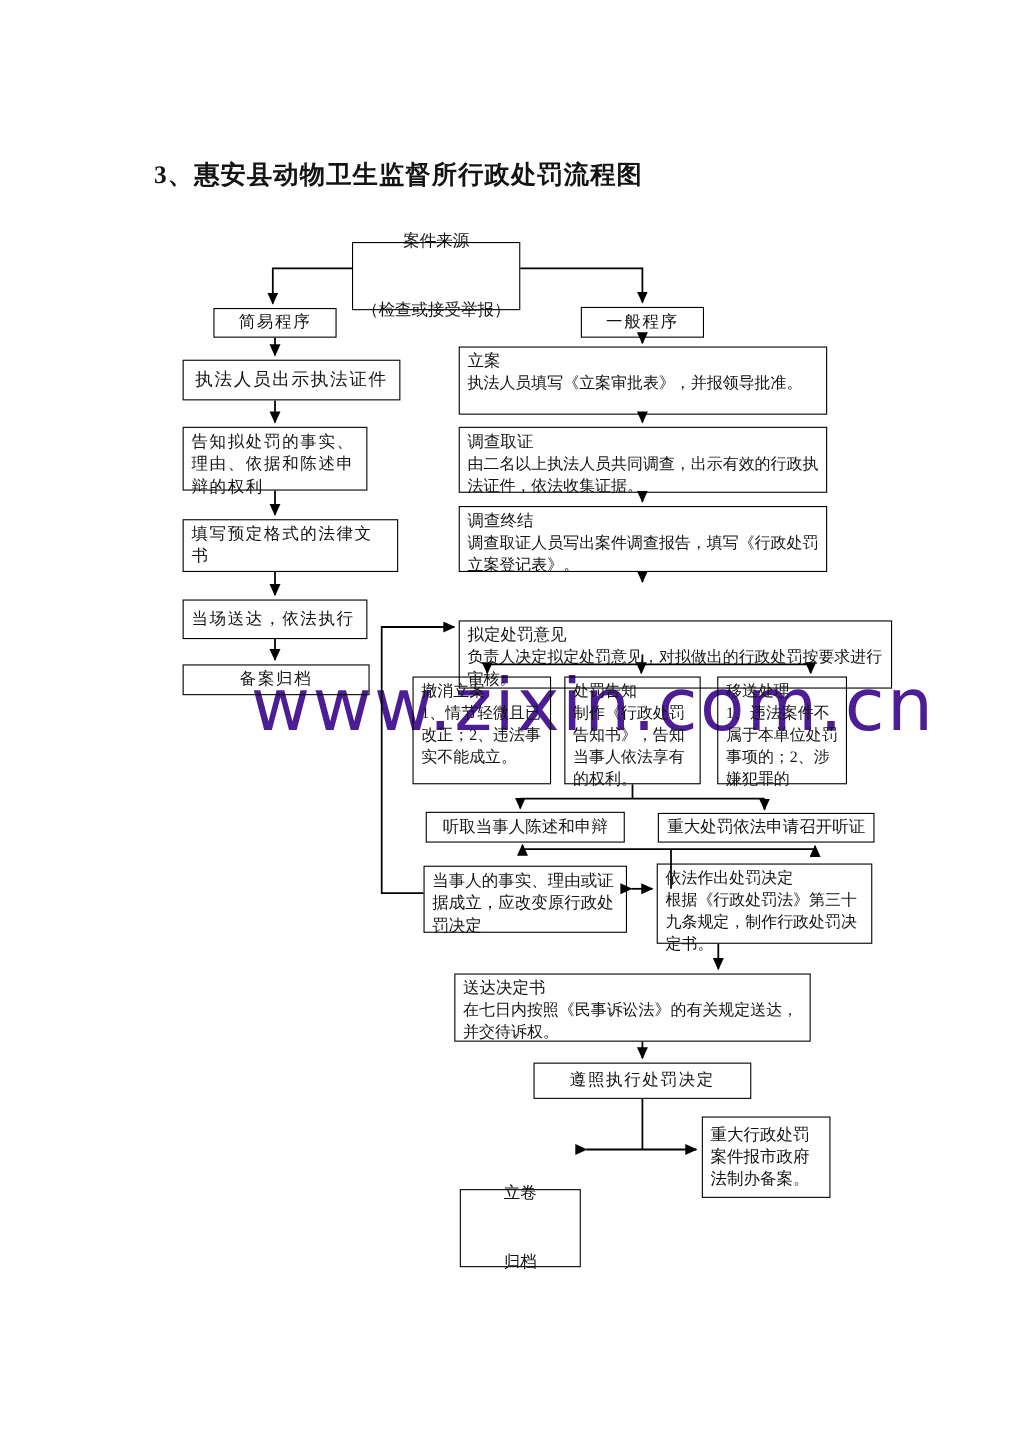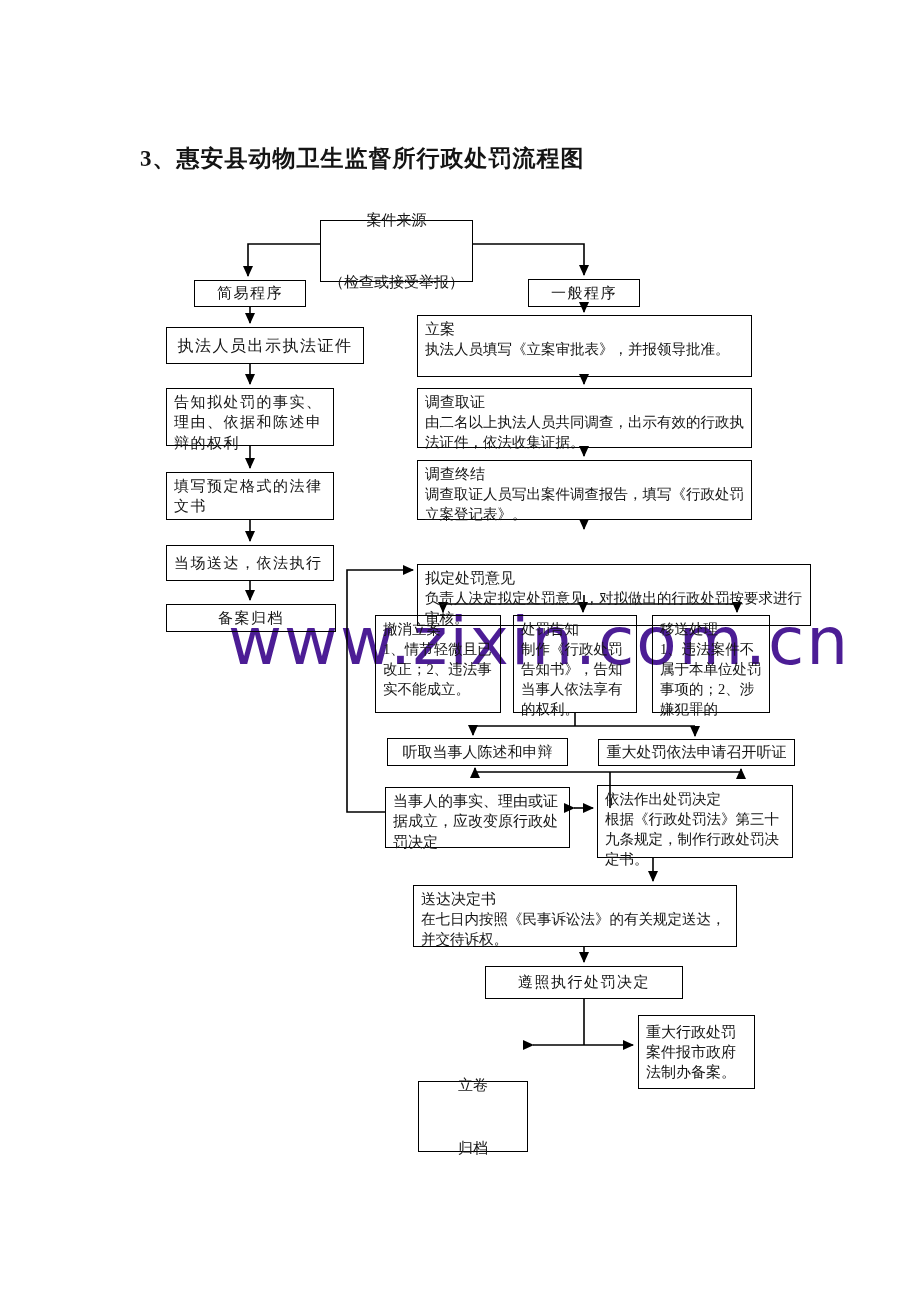--- a/index.html
+++ b/index.html
@@ -95,21 +95,21 @@
   </div>
 
   <div class="box center" style="left:166px;top:327px;width:198px;height:37px;font-size:16px;">
     <div class="sp">执法人员出示执法证件</div>
   </div>
 
   <div class="box pad sp" style="left:166px;top:388px;width:168px;height:58px;">
     <div>告知拟处罚的事实、理由、依据和陈述申辩的权利</div>
   </div>
 
-  <div class="box pad sp" style="left:166px;top:472px;width:168px;height:48px;">
+  <div class="box pad sp" style="left:166px;top:472px;width:196px;height:48px;">
     <div>填写预定格式的法律文书</div>
   </div>
 
   <div class="box pad sp" style="left:166px;top:545px;width:168px;height:36px;display:flex;align-items:center;">
     <div>当场送达，依法执行</div>
   </div>
 
   <div class="box center" style="left:166px;top:604px;width:170px;height:28px;">
     <div class="sp">备案归档</div>
   </div>

